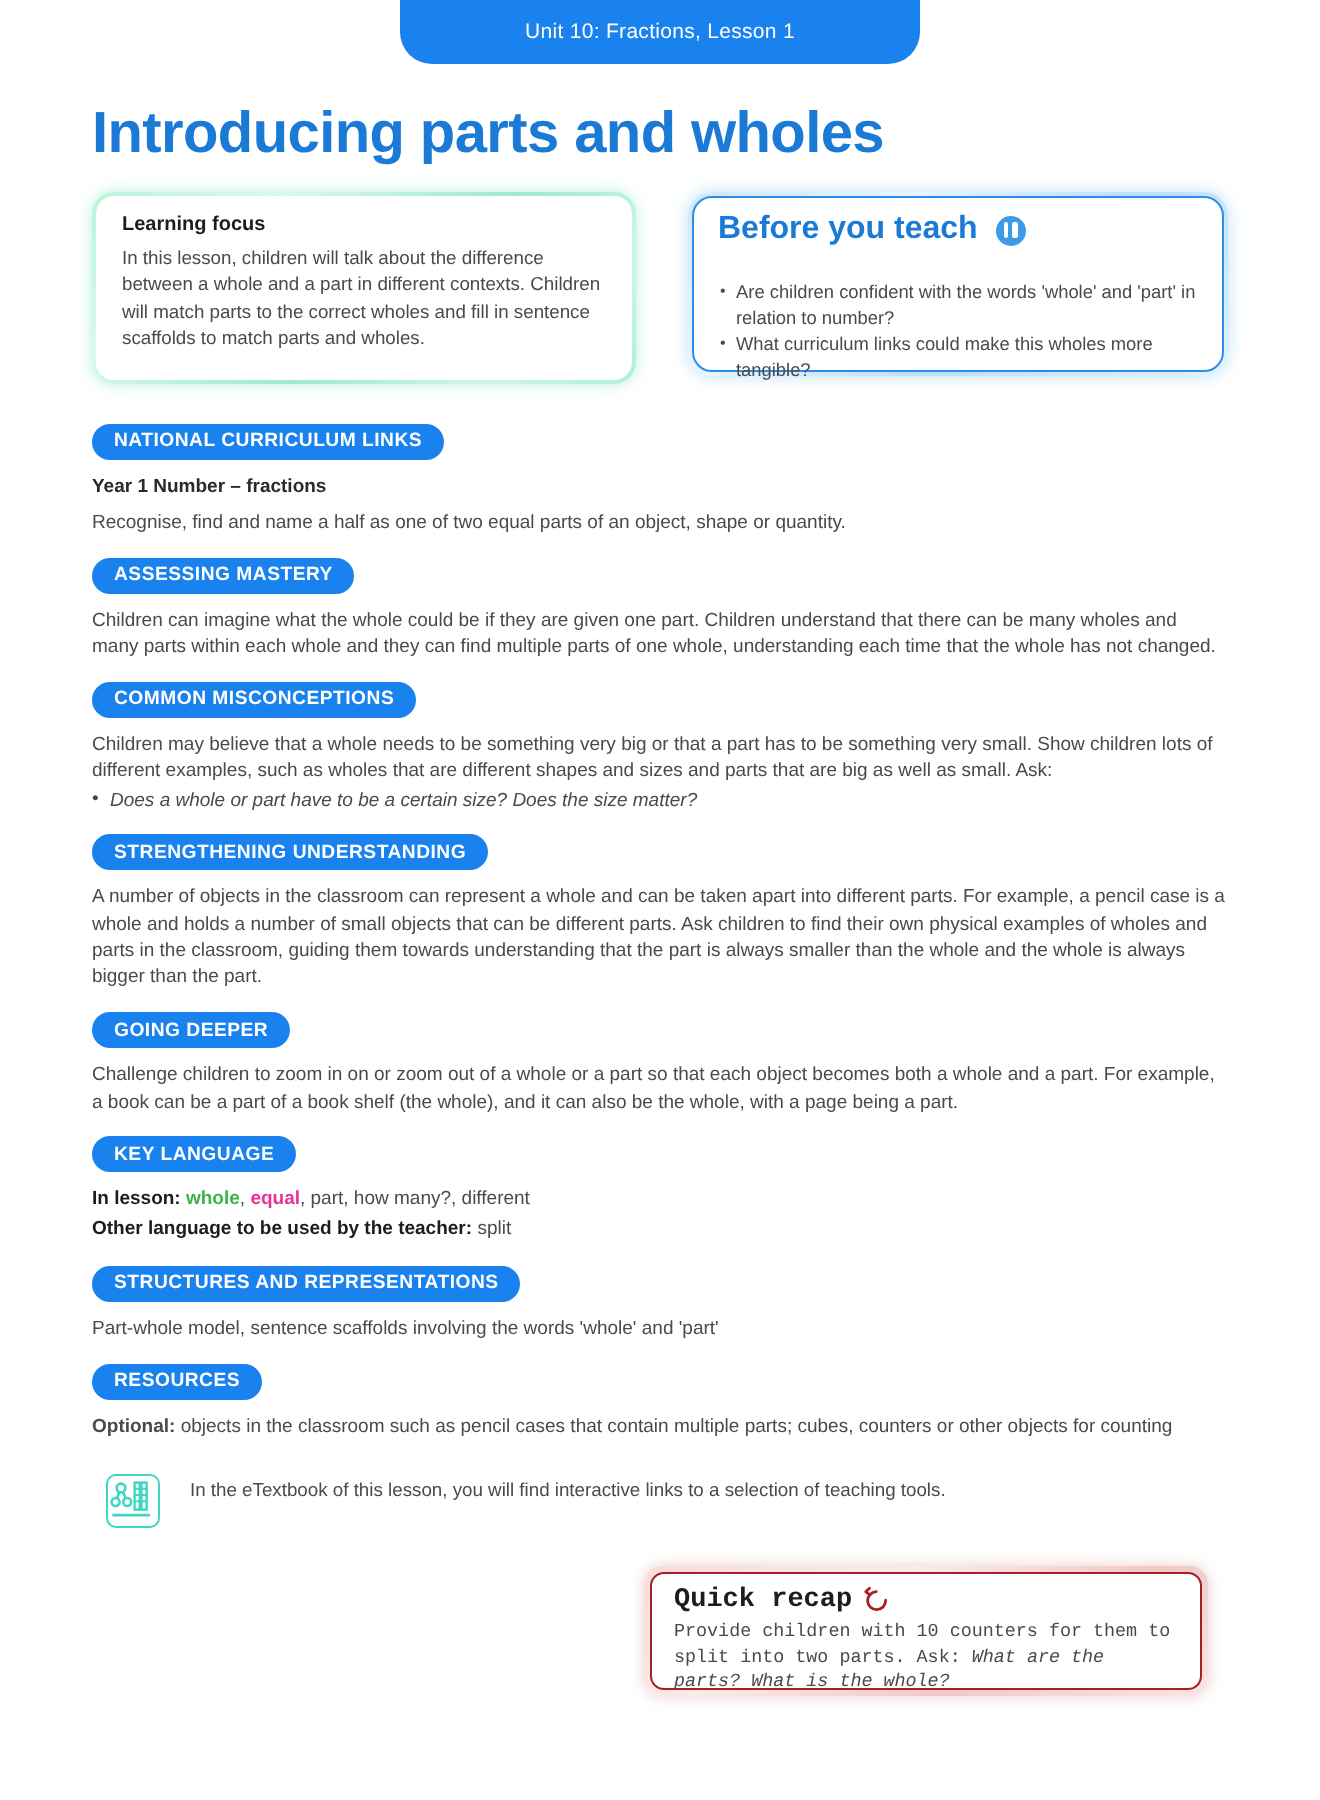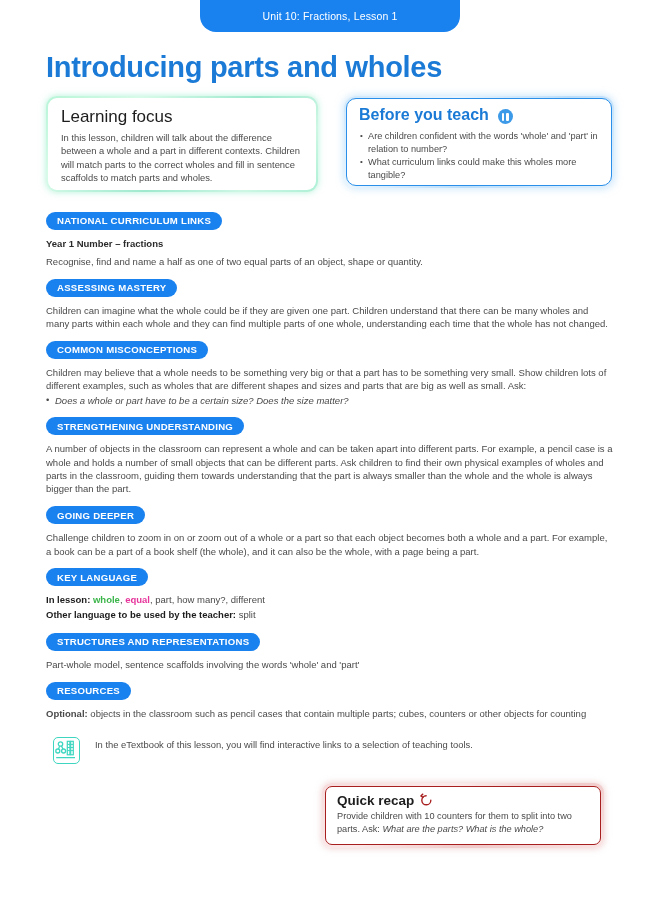--- a/index.html
+++ b/index.html
@@ -63,22 +63,22 @@
     box-shadow: 0 0 7px rgba(120, 230, 185, 0.55);
   }
   .lf-card {
     width: 100%;
     height: 100%;
     background: #ffffff;
     border-radius: 9px;
     padding: 9px 13px 8px 13px;
   }
   .lf-title {
-    font-size: 17px;
-    font-weight: normal;
+    font-size: 10px;
+    font-weight: bold;
     color: #1d1d1d;
     margin-bottom: 4px;
   }
   .lf-body {
     font-size: 9.4px;
     line-height: 13.4px;
     color: #4a4a4a;
   }
 
   
@@ -99,23 +99,23 @@
     background: #ffffff;
     border: 1.6px solid #2a8fe8;
     border-radius: 10px;
     padding: 7px 12px 7px 12px;
   }
   .byt-title {
     font-size: 16px;
     font-weight: bold;
     color: #1b7ad6;
     display: flex;
-    align-items: flex-end;
+    align-items: center;
     gap: 9px;
-    margin-bottom: 6px;
+    margin-bottom: 16px;
   }
   .pause-icon {
     display: inline-block;
     width: 15px;
     height: 15px;
     border-radius: 50%;
     background: #3d9ae8;
     position: relative;
     flex: 0 0 auto;
   }
@@ -246,20 +246,21 @@
     background: linear-gradient(150deg, #f7dcdc 0%, #fbeaea 35%, #f0c9c9 65%, #fae5e5 100%);
     box-shadow: 0 0 7px rgba(225, 170, 170, 0.6);
   }
   .qr-card {
     width: 100%;
     height: 100%;
     background: #ffffff;
     border: 1.7px solid #a81f1f;
     border-radius: 7px;
     padding: 6px 11px;
+    font-family: Liberation Mono, monospace;
   }
   .qr-title {
     font-size: 13.5px;
     font-weight: bold;
     color: #1d1d1d;
     display: flex;
     align-items: center;
     gap: 5px;
     margin-bottom: 2px;
   }

